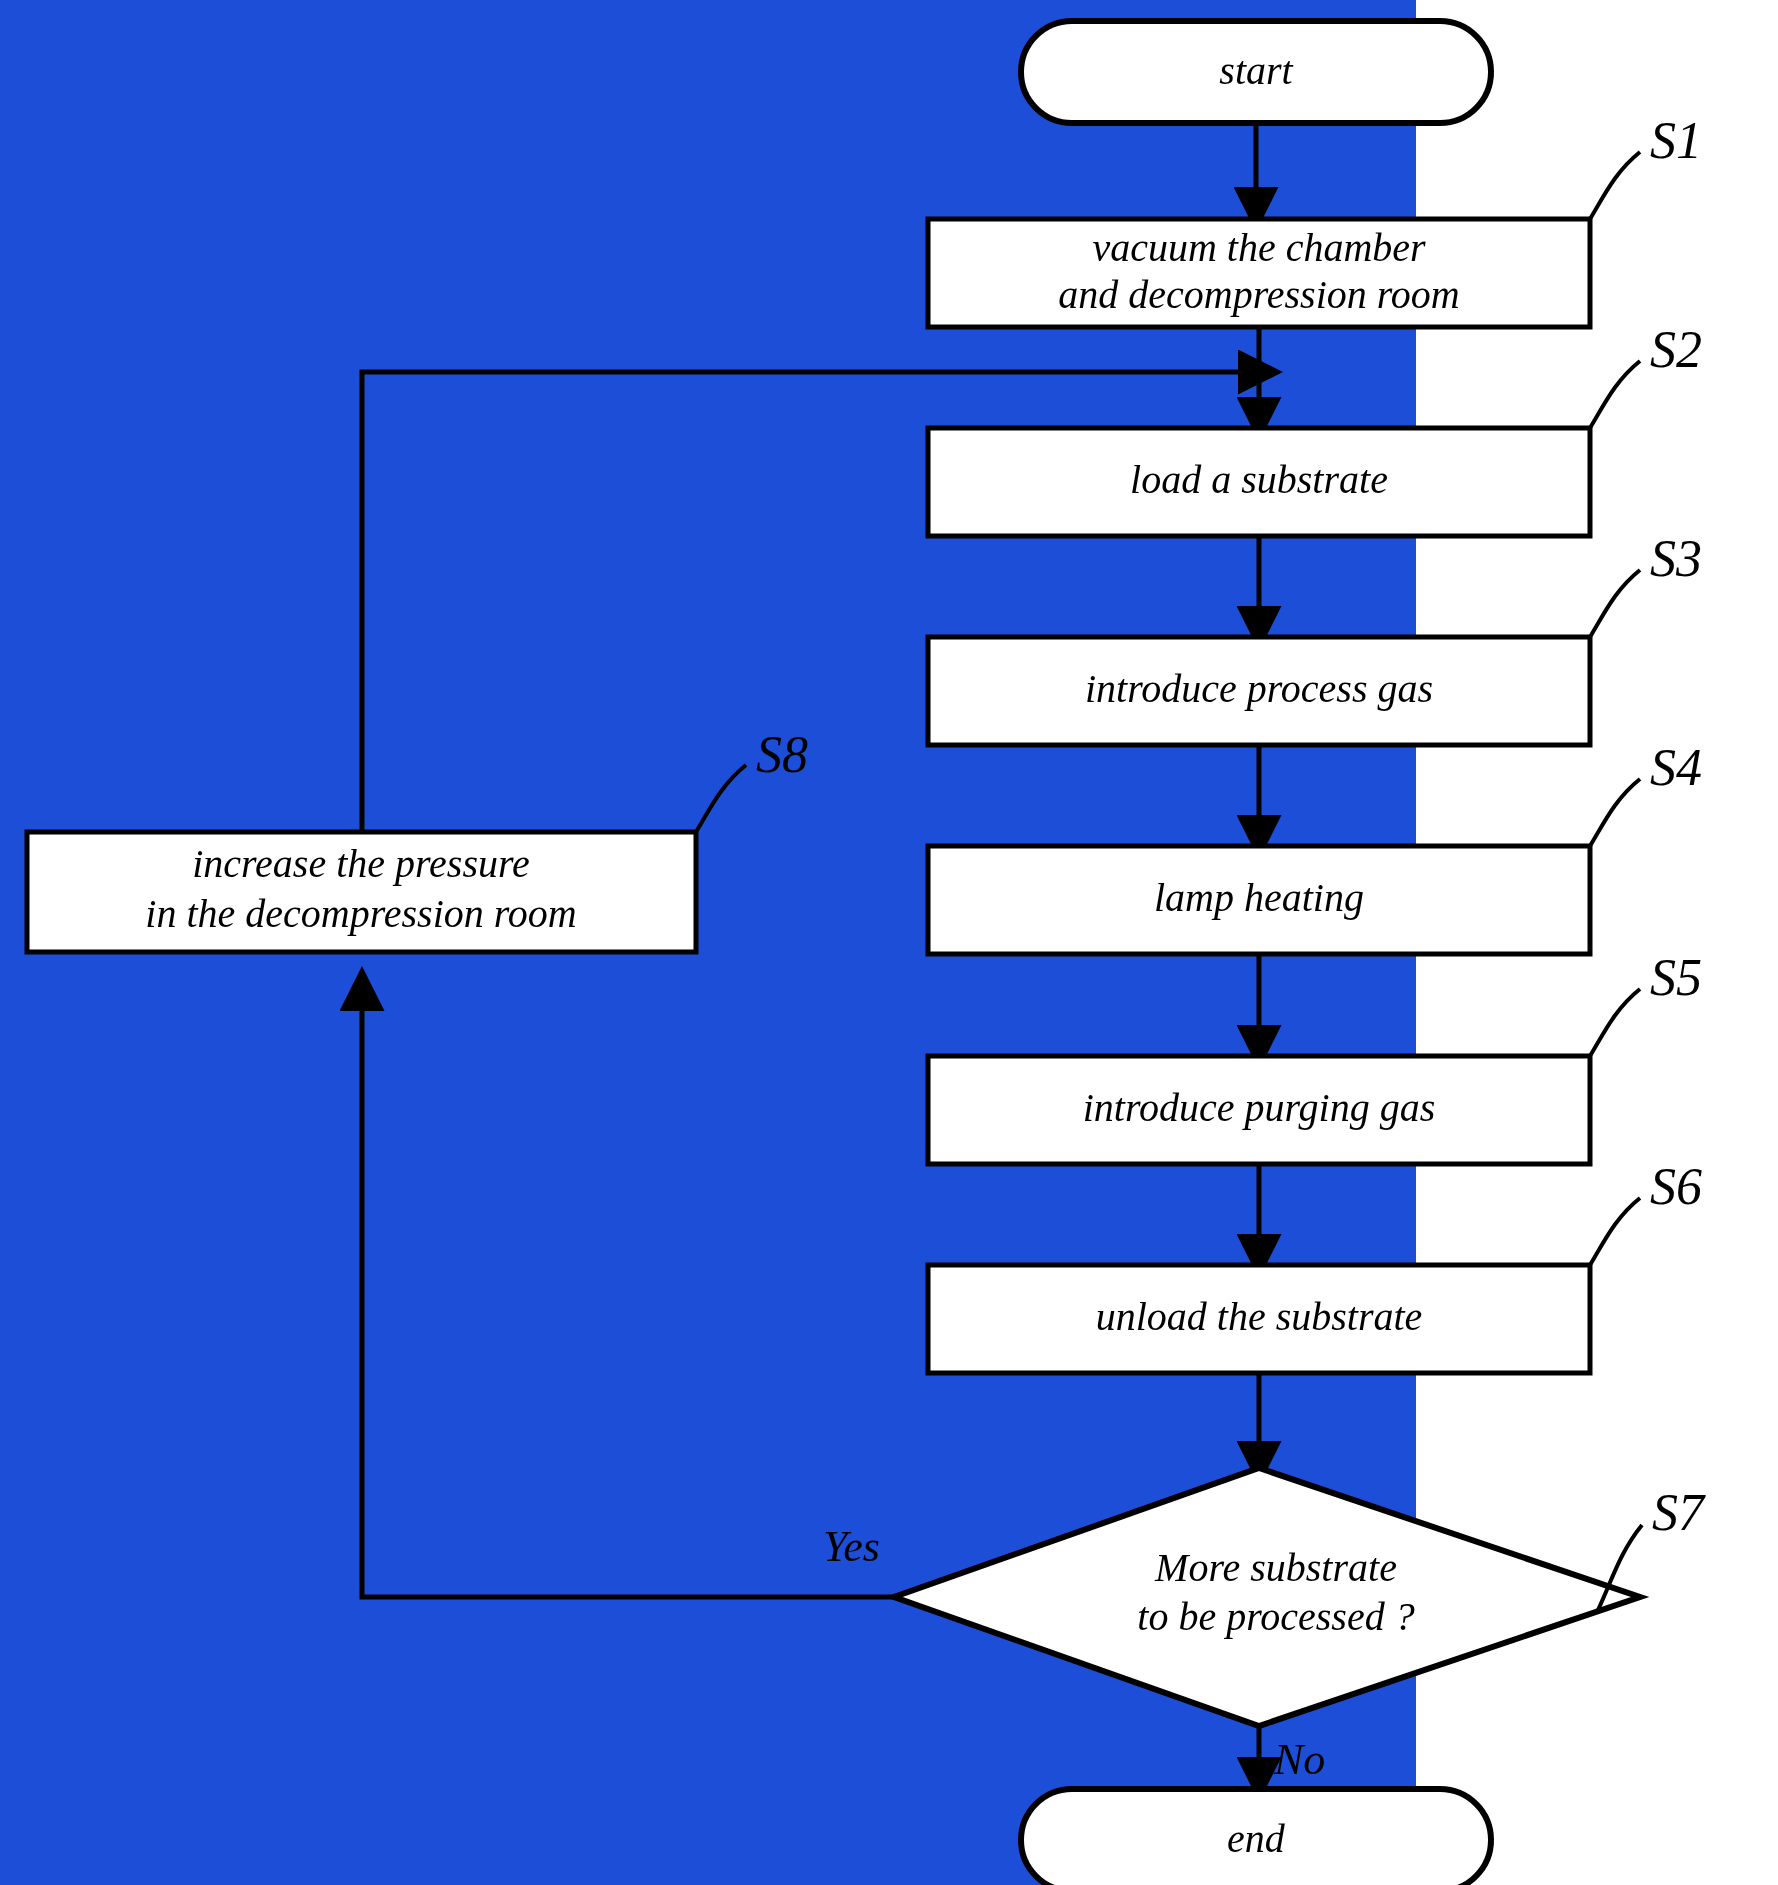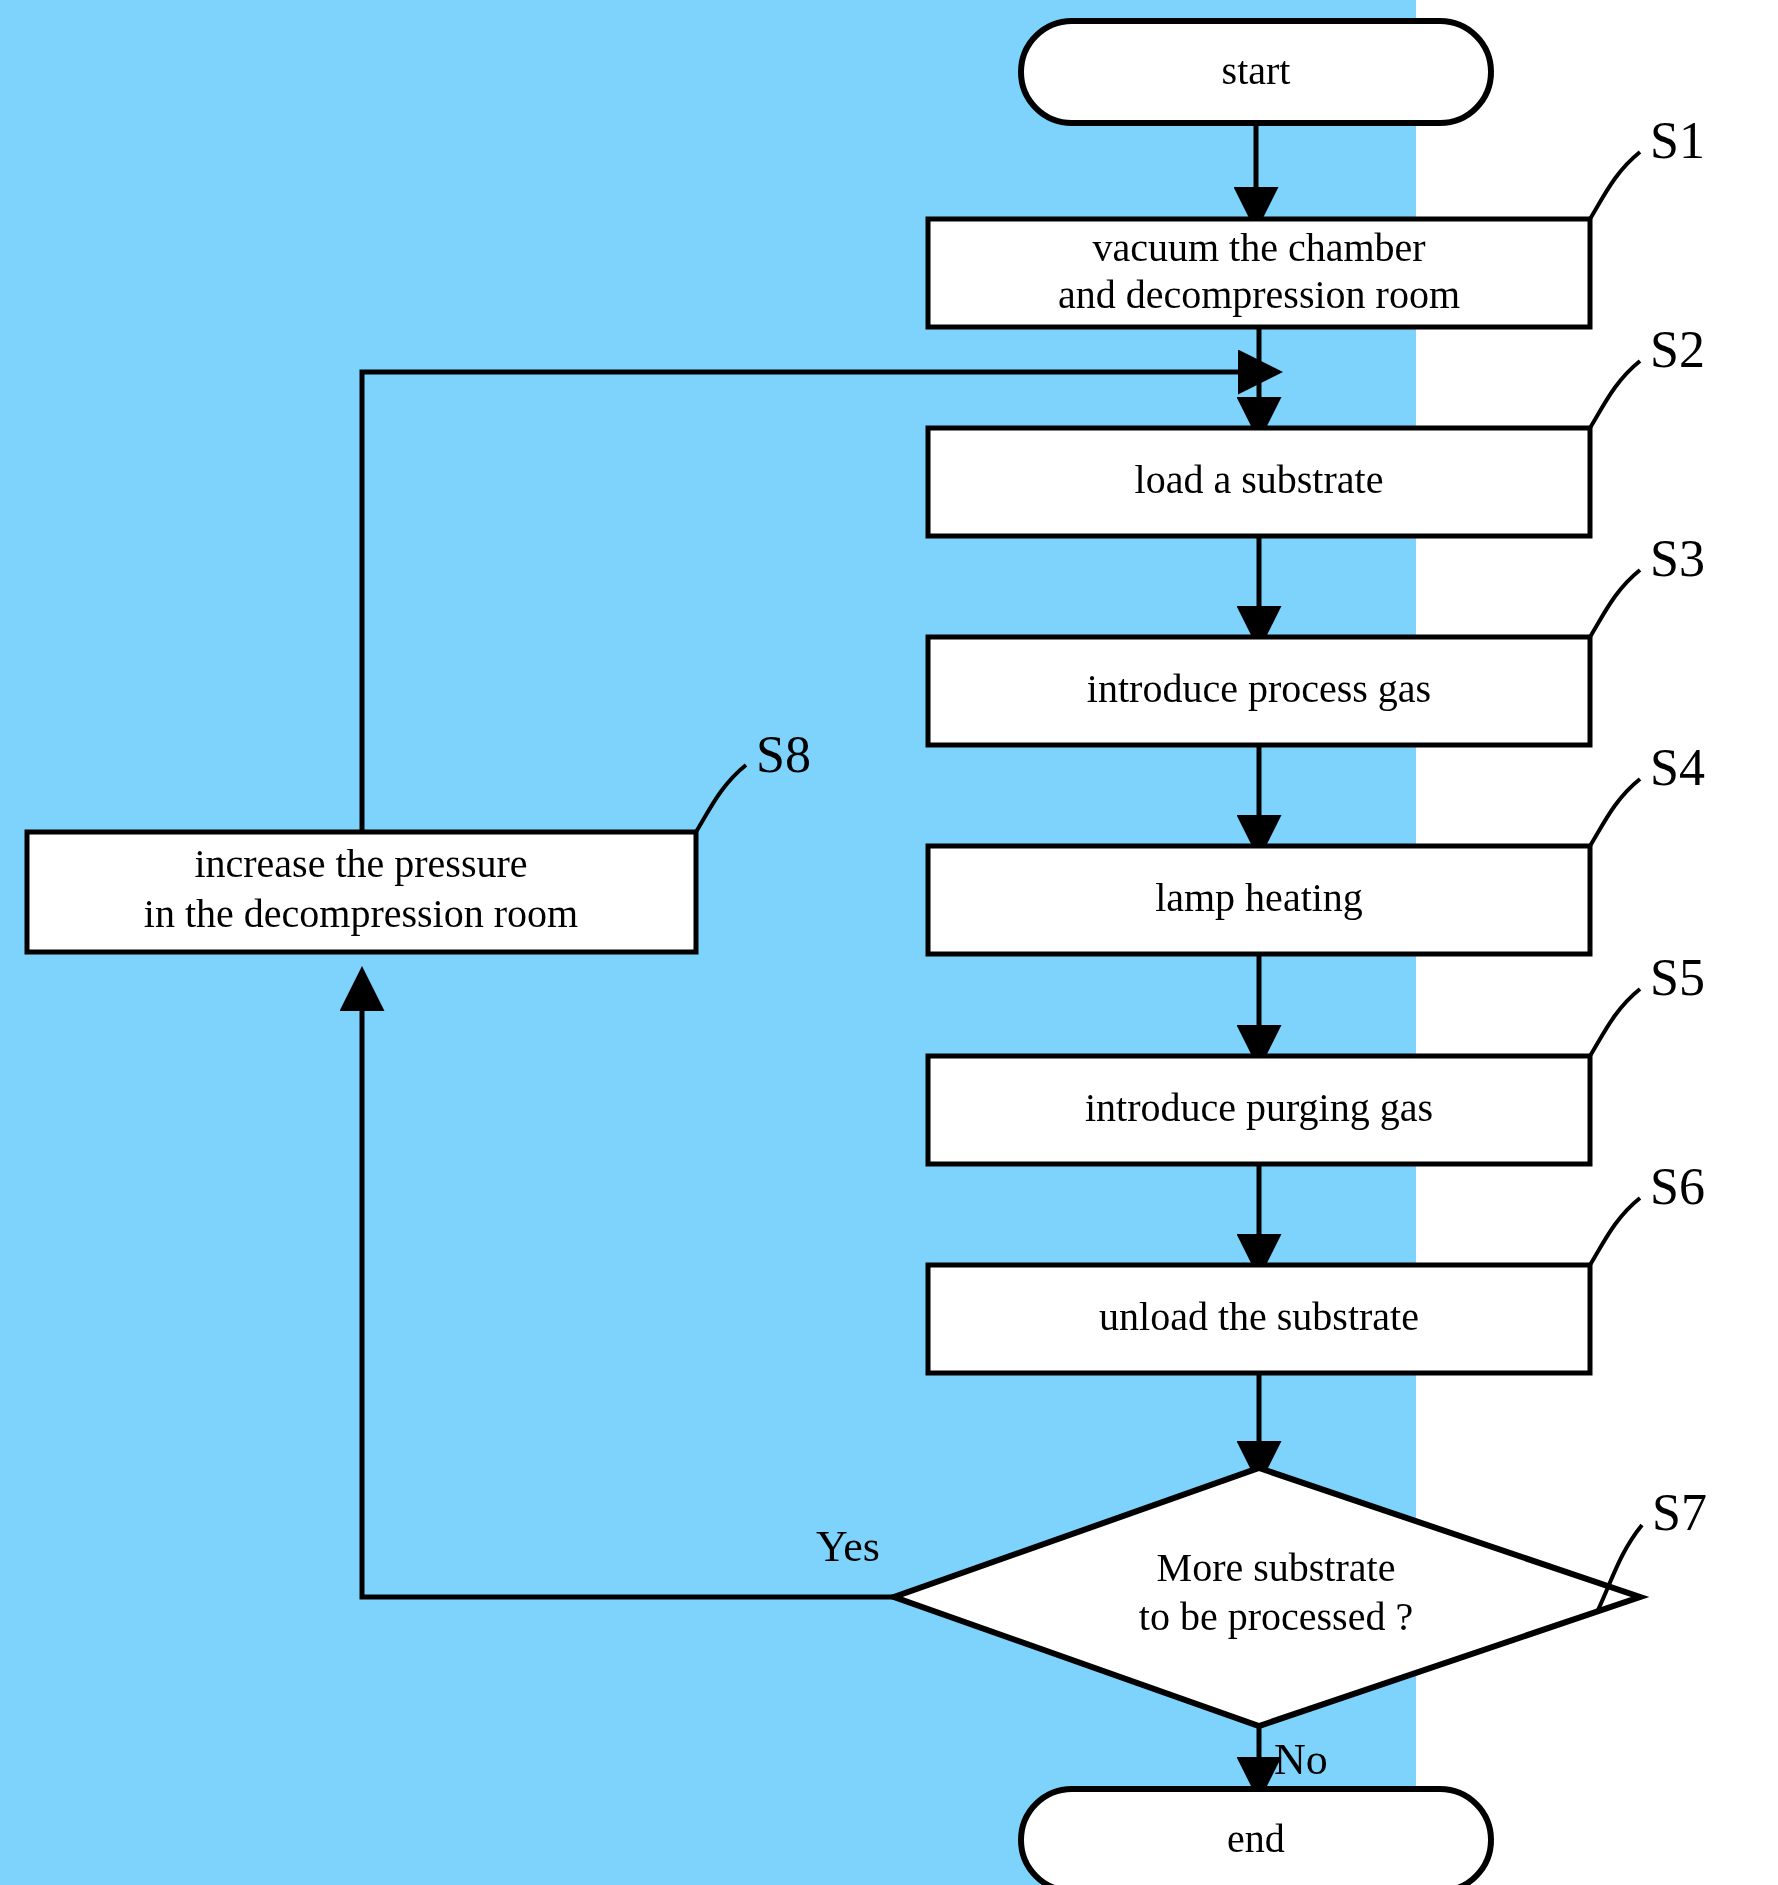--- a/index.html
+++ b/index.html
@@ -10,21 +10,22 @@
   body {
     width: 1778px;
     height: 1885px;
     font-family: "Liberation Serif", "DejaVu Serif", serif;
     overflow: hidden;
   }
   #flowchart-root {
     position: relative;
     width: 1416px;
     height: 1885px;
-    background: #7dd3fc;
+    background: #1d4ed8;
+    font-style: italic;
   }
   svg.chart-svg {
     position: absolute;
     left: 0;
     top: 0;
     width: 1778px;
     height: 1885px;
     display: block;
   }
   .node-shape {

